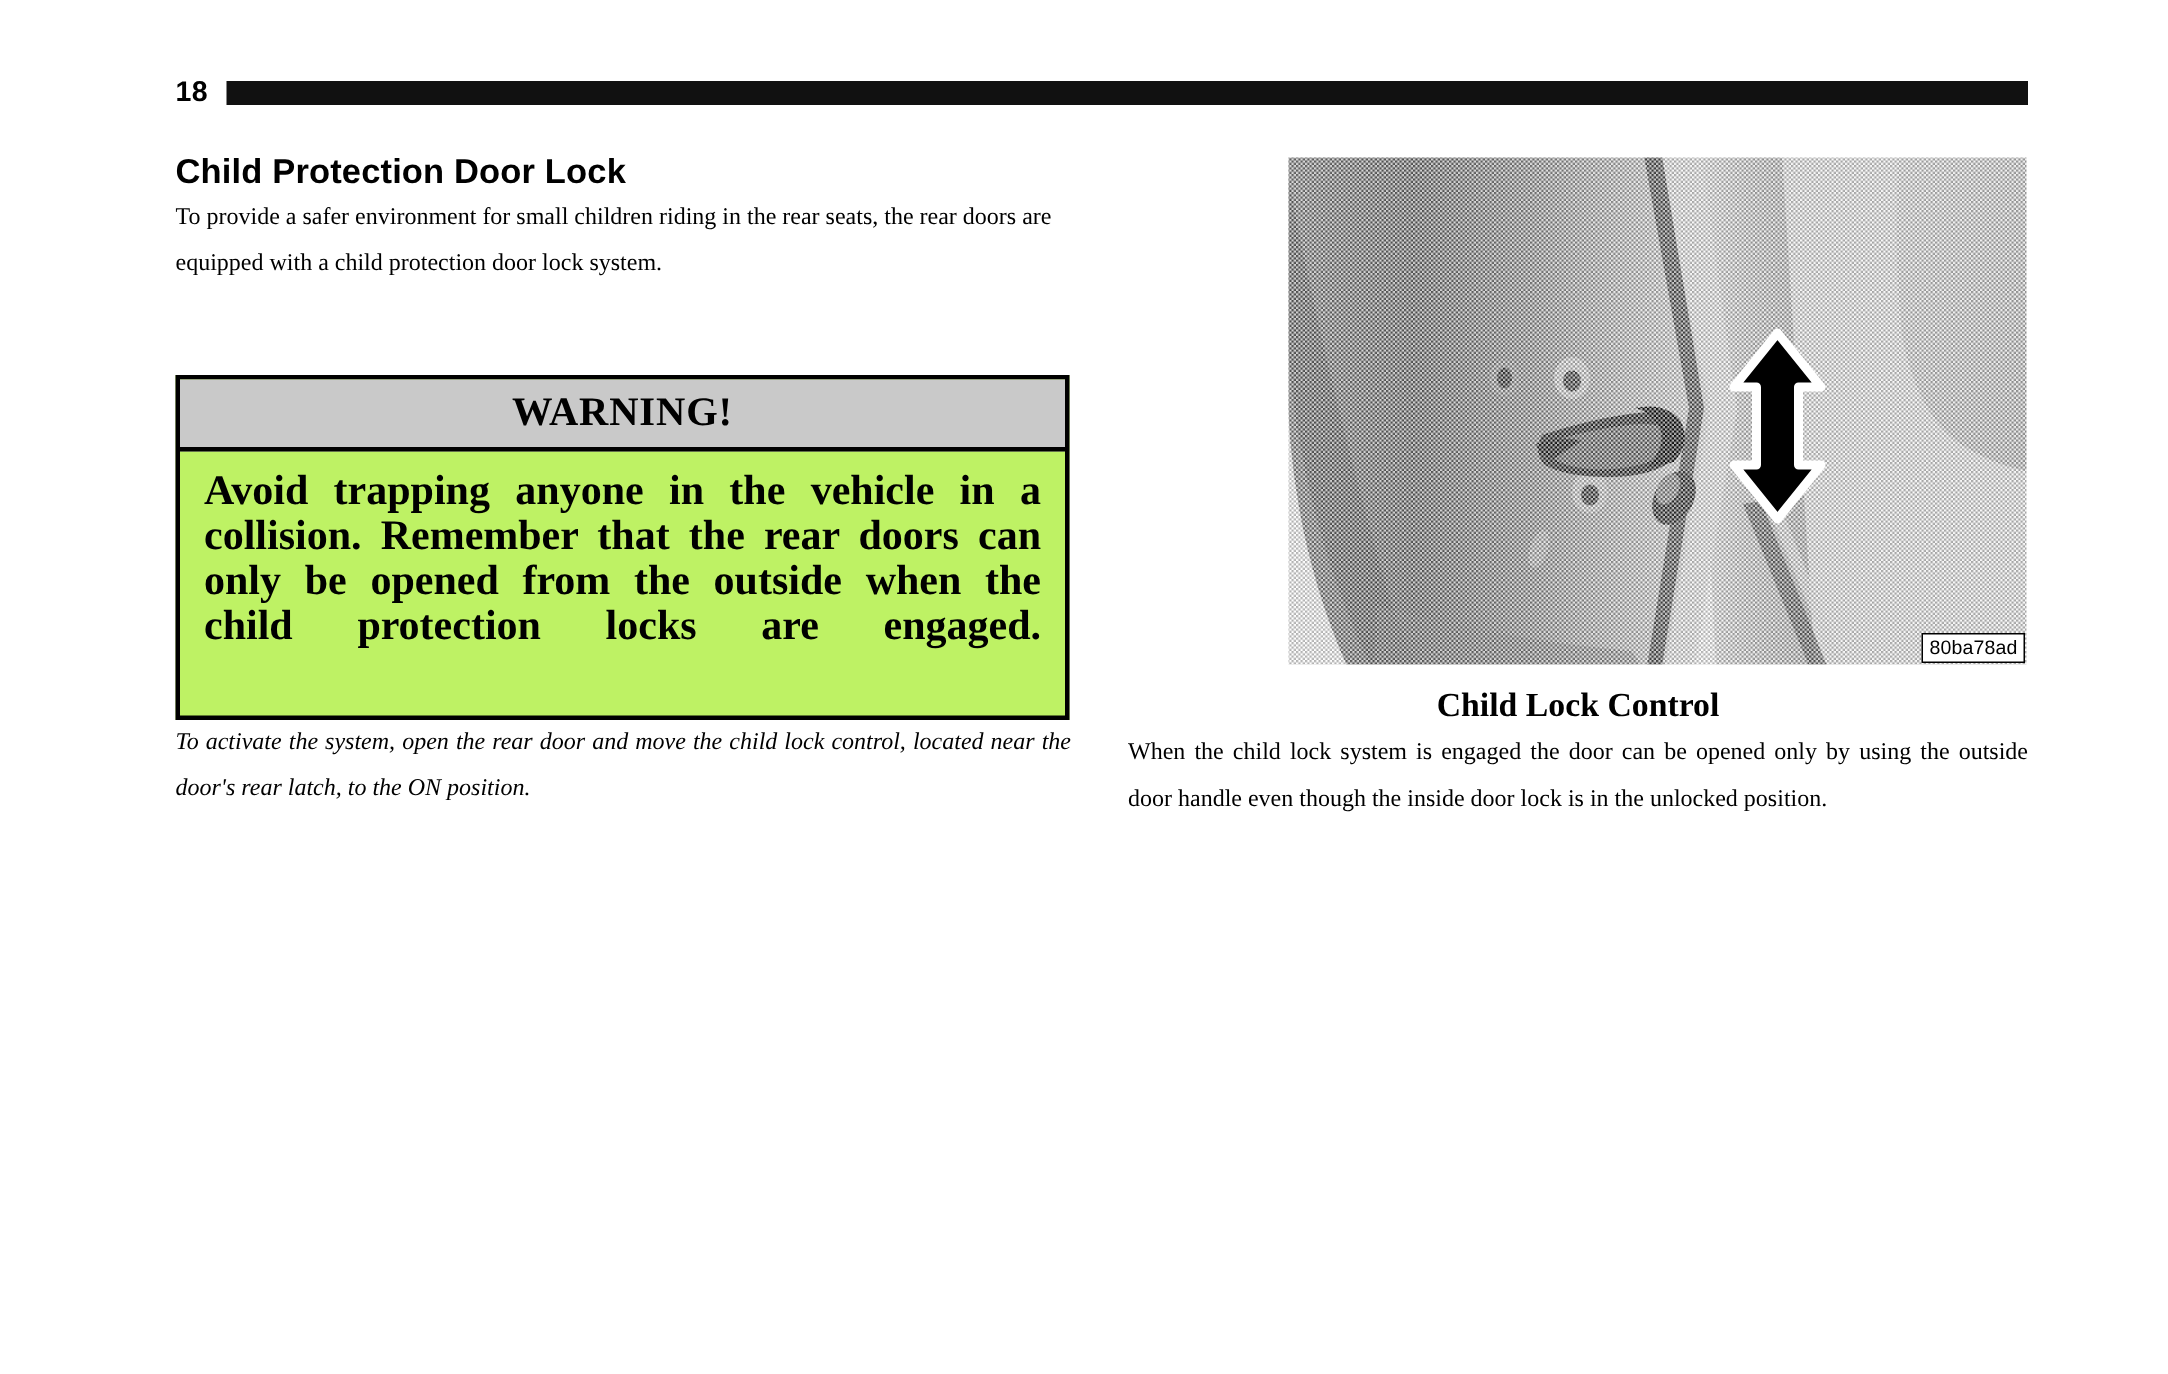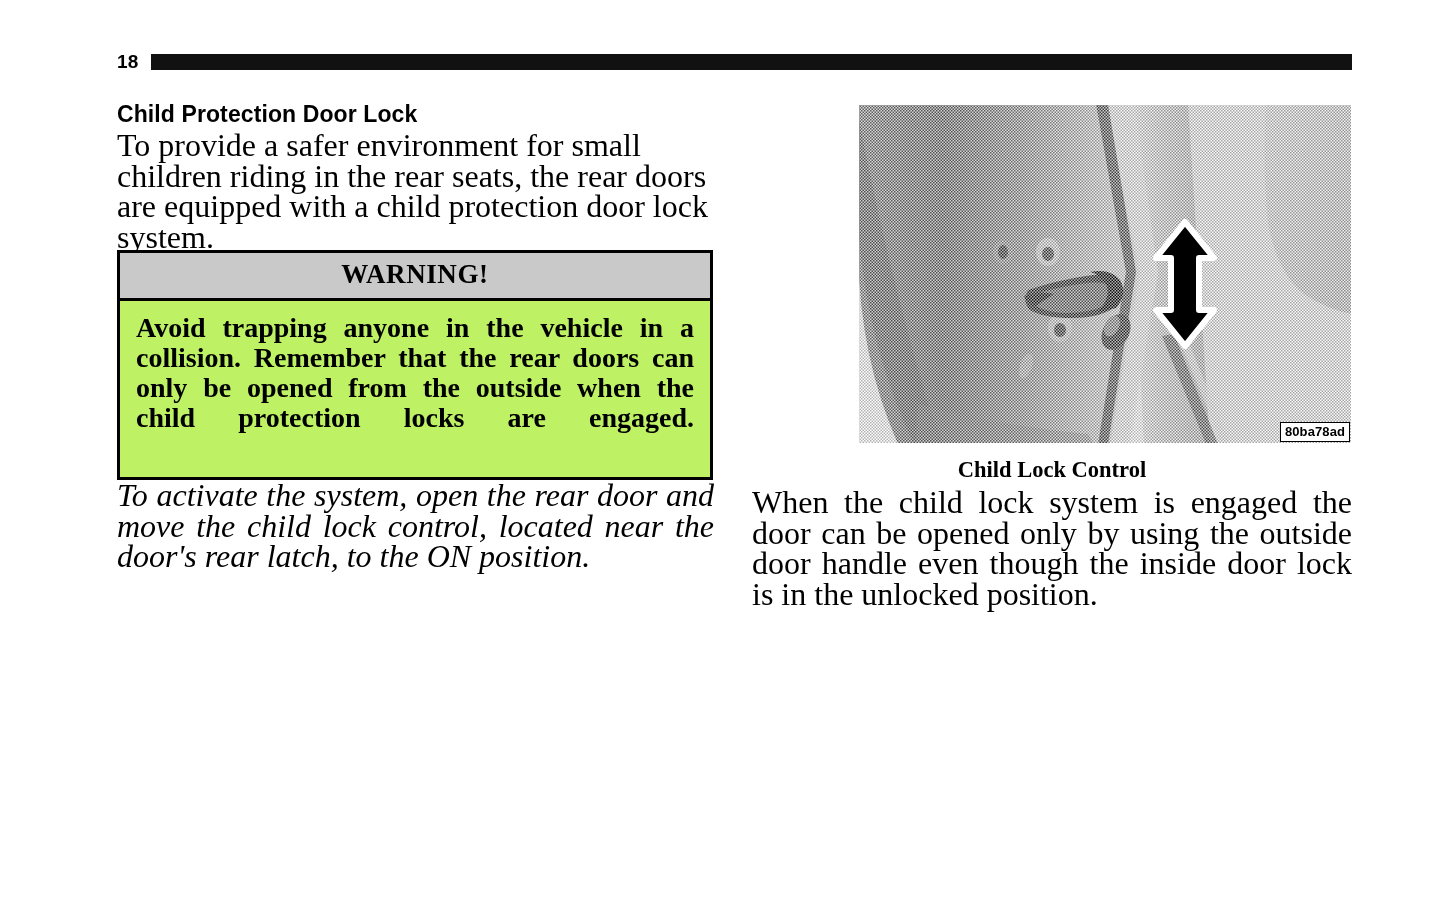--- a/index.html
+++ b/index.html
@@ -61,21 +61,21 @@
     font-family: "Liberation Sans", sans-serif;
     font-weight: bold;
     font-size: 23px;
     line-height: 28px;
     margin: 0 0 2px 0;
     letter-spacing: 0.1px;
   }
 
   .body-par {
     font-family: "Liberation Serif", serif;
-    font-size: 32px;
+    font-size: 16px;
     line-height: 30.5px;
     margin: 0;
     text-align: justify;
     text-justify: inter-word;
   }
   .body-par.ragged {
     text-align: left;
   }
 
   
@@ -147,21 +147,21 @@
     height: 100%;
   }
   .figure-id {
     position: absolute;
     right: 2px;
     bottom: 2px;
     background: #ffffff;
     border: 1px solid #000000;
     padding: 1px 4px 2px 4px;
     font-family: "Liberation Sans", sans-serif;
-    font-weight: bold;
+    font-weight: normal;
     font-size: 13px;
     line-height: 15px;
     letter-spacing: 0.1px;
   }
   .figure-caption {
     position: absolute;
     left: 752px;
     top: 456px;
     width: 600px;
     text-align: center;

